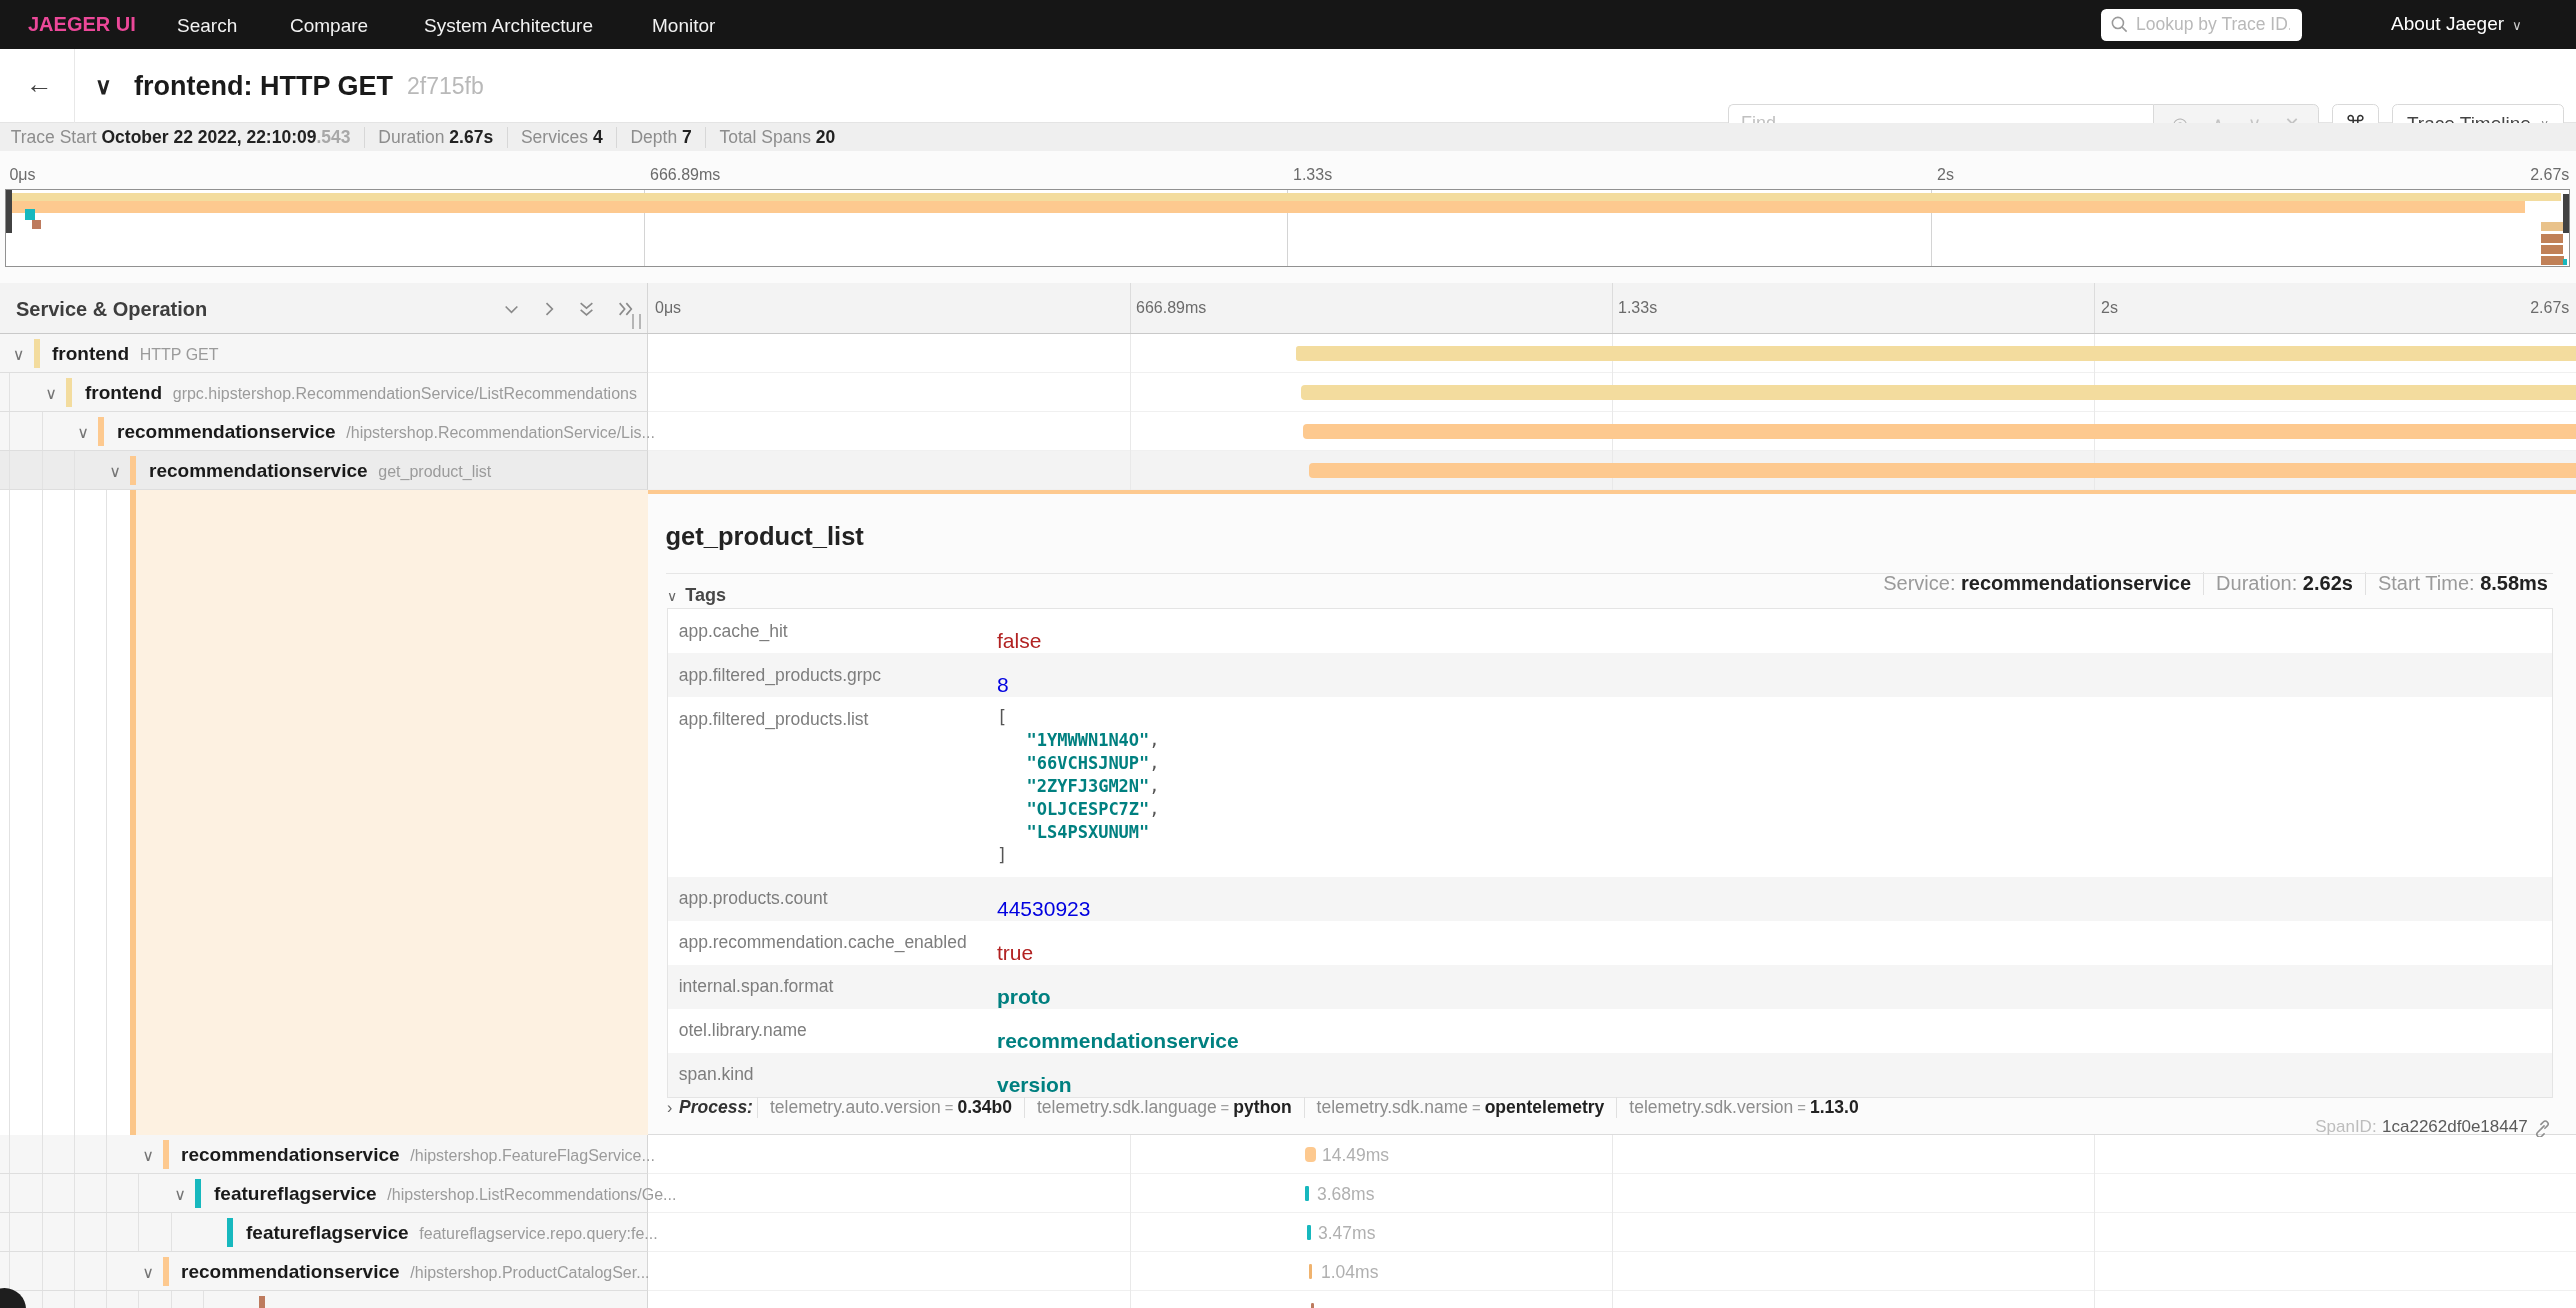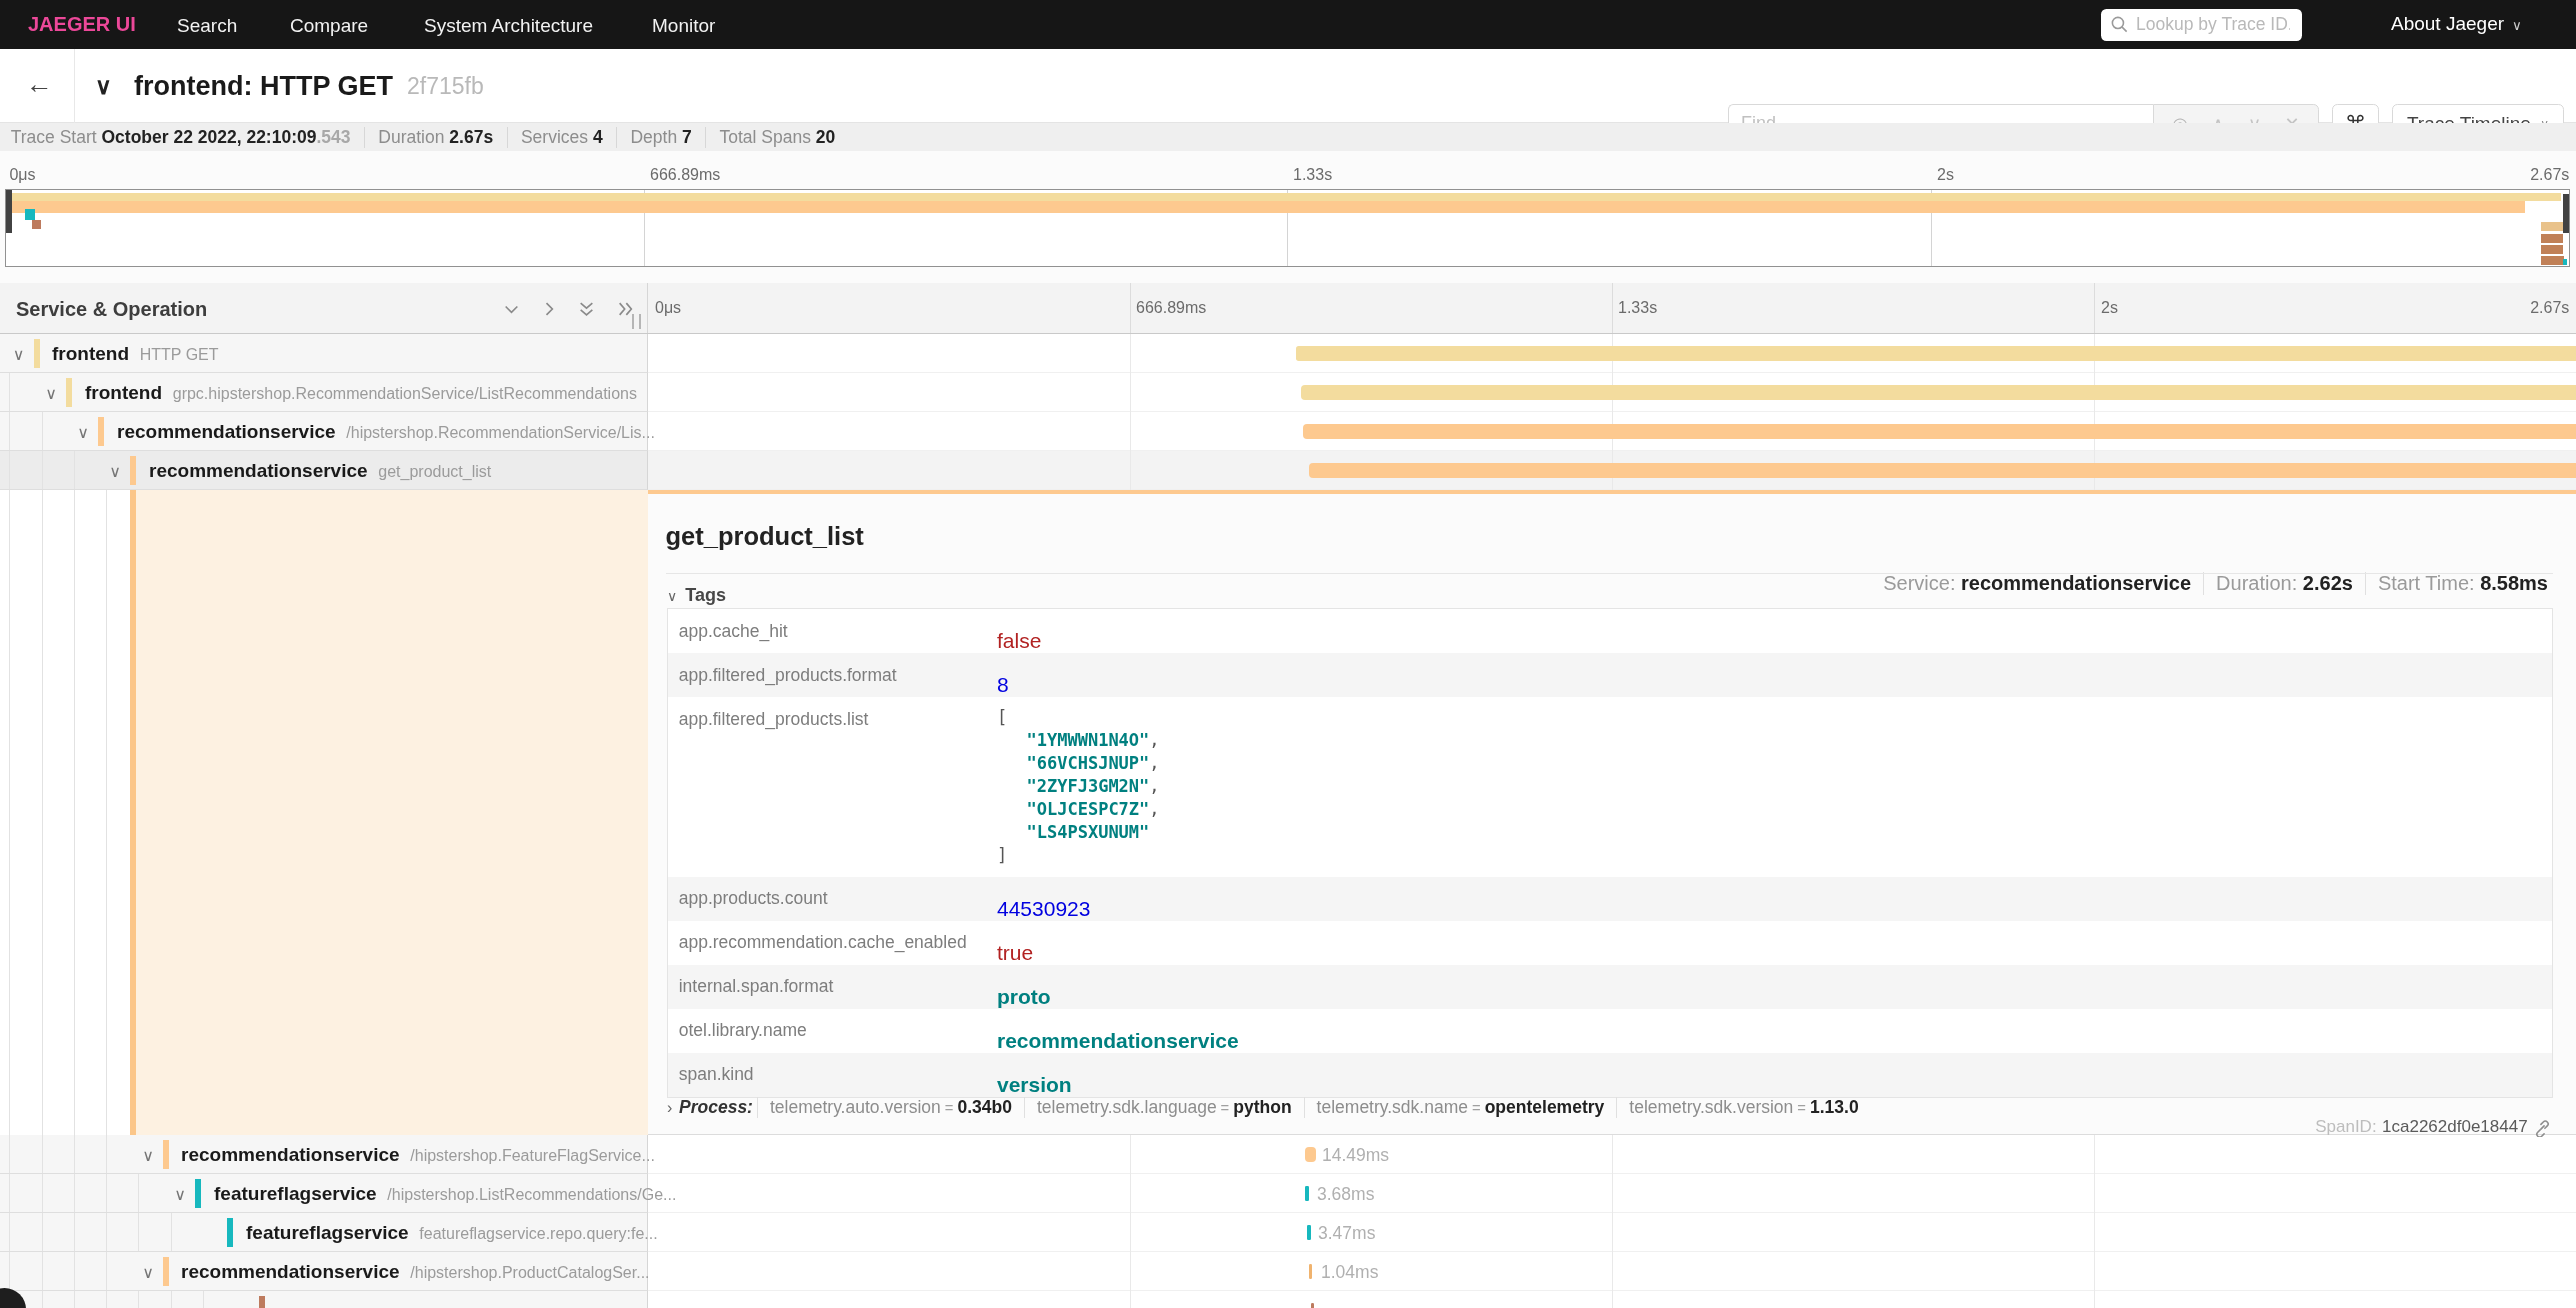--- a/index.html
+++ b/index.html
@@ -339,21 +339,21 @@
     <div class="dp-tags-head">
       <span class="tchev">∨</span><span>Tags</span>
     </div>
 
     <div class="tag-table">
       <div class="tag-row">
         <span class="tag-key">app.cache_hit</span>
         <span class="tag-val v-bool">false</span>
       </div>
       <div class="tag-row alt">
-        <span class="tag-key">app.filtered_products.format</span>
+        <span class="tag-key">app.filtered_products.grpc</span>
         <span class="tag-val v-num">8</span>
       </div>
       <div class="tag-row json">
         <span class="tag-key">app.filtered_products.list</span>
         <div class="json-block">
           <div class="json-line">[</div>
           <div class="json-line"><span class="ind"></span><span class="v-str">"1YMWWN1N4O"</span><span>,</span></div>
           <div class="json-line"><span class="ind"></span><span class="v-str">"66VCHSJNUP"</span><span>,</span></div>
           <div class="json-line"><span class="ind"></span><span class="v-str">"2ZYFJ3GM2N"</span><span>,</span></div>
           <div class="json-line"><span class="ind"></span><span class="v-str">"OLJCESPC7Z"</span><span>,</span></div>

